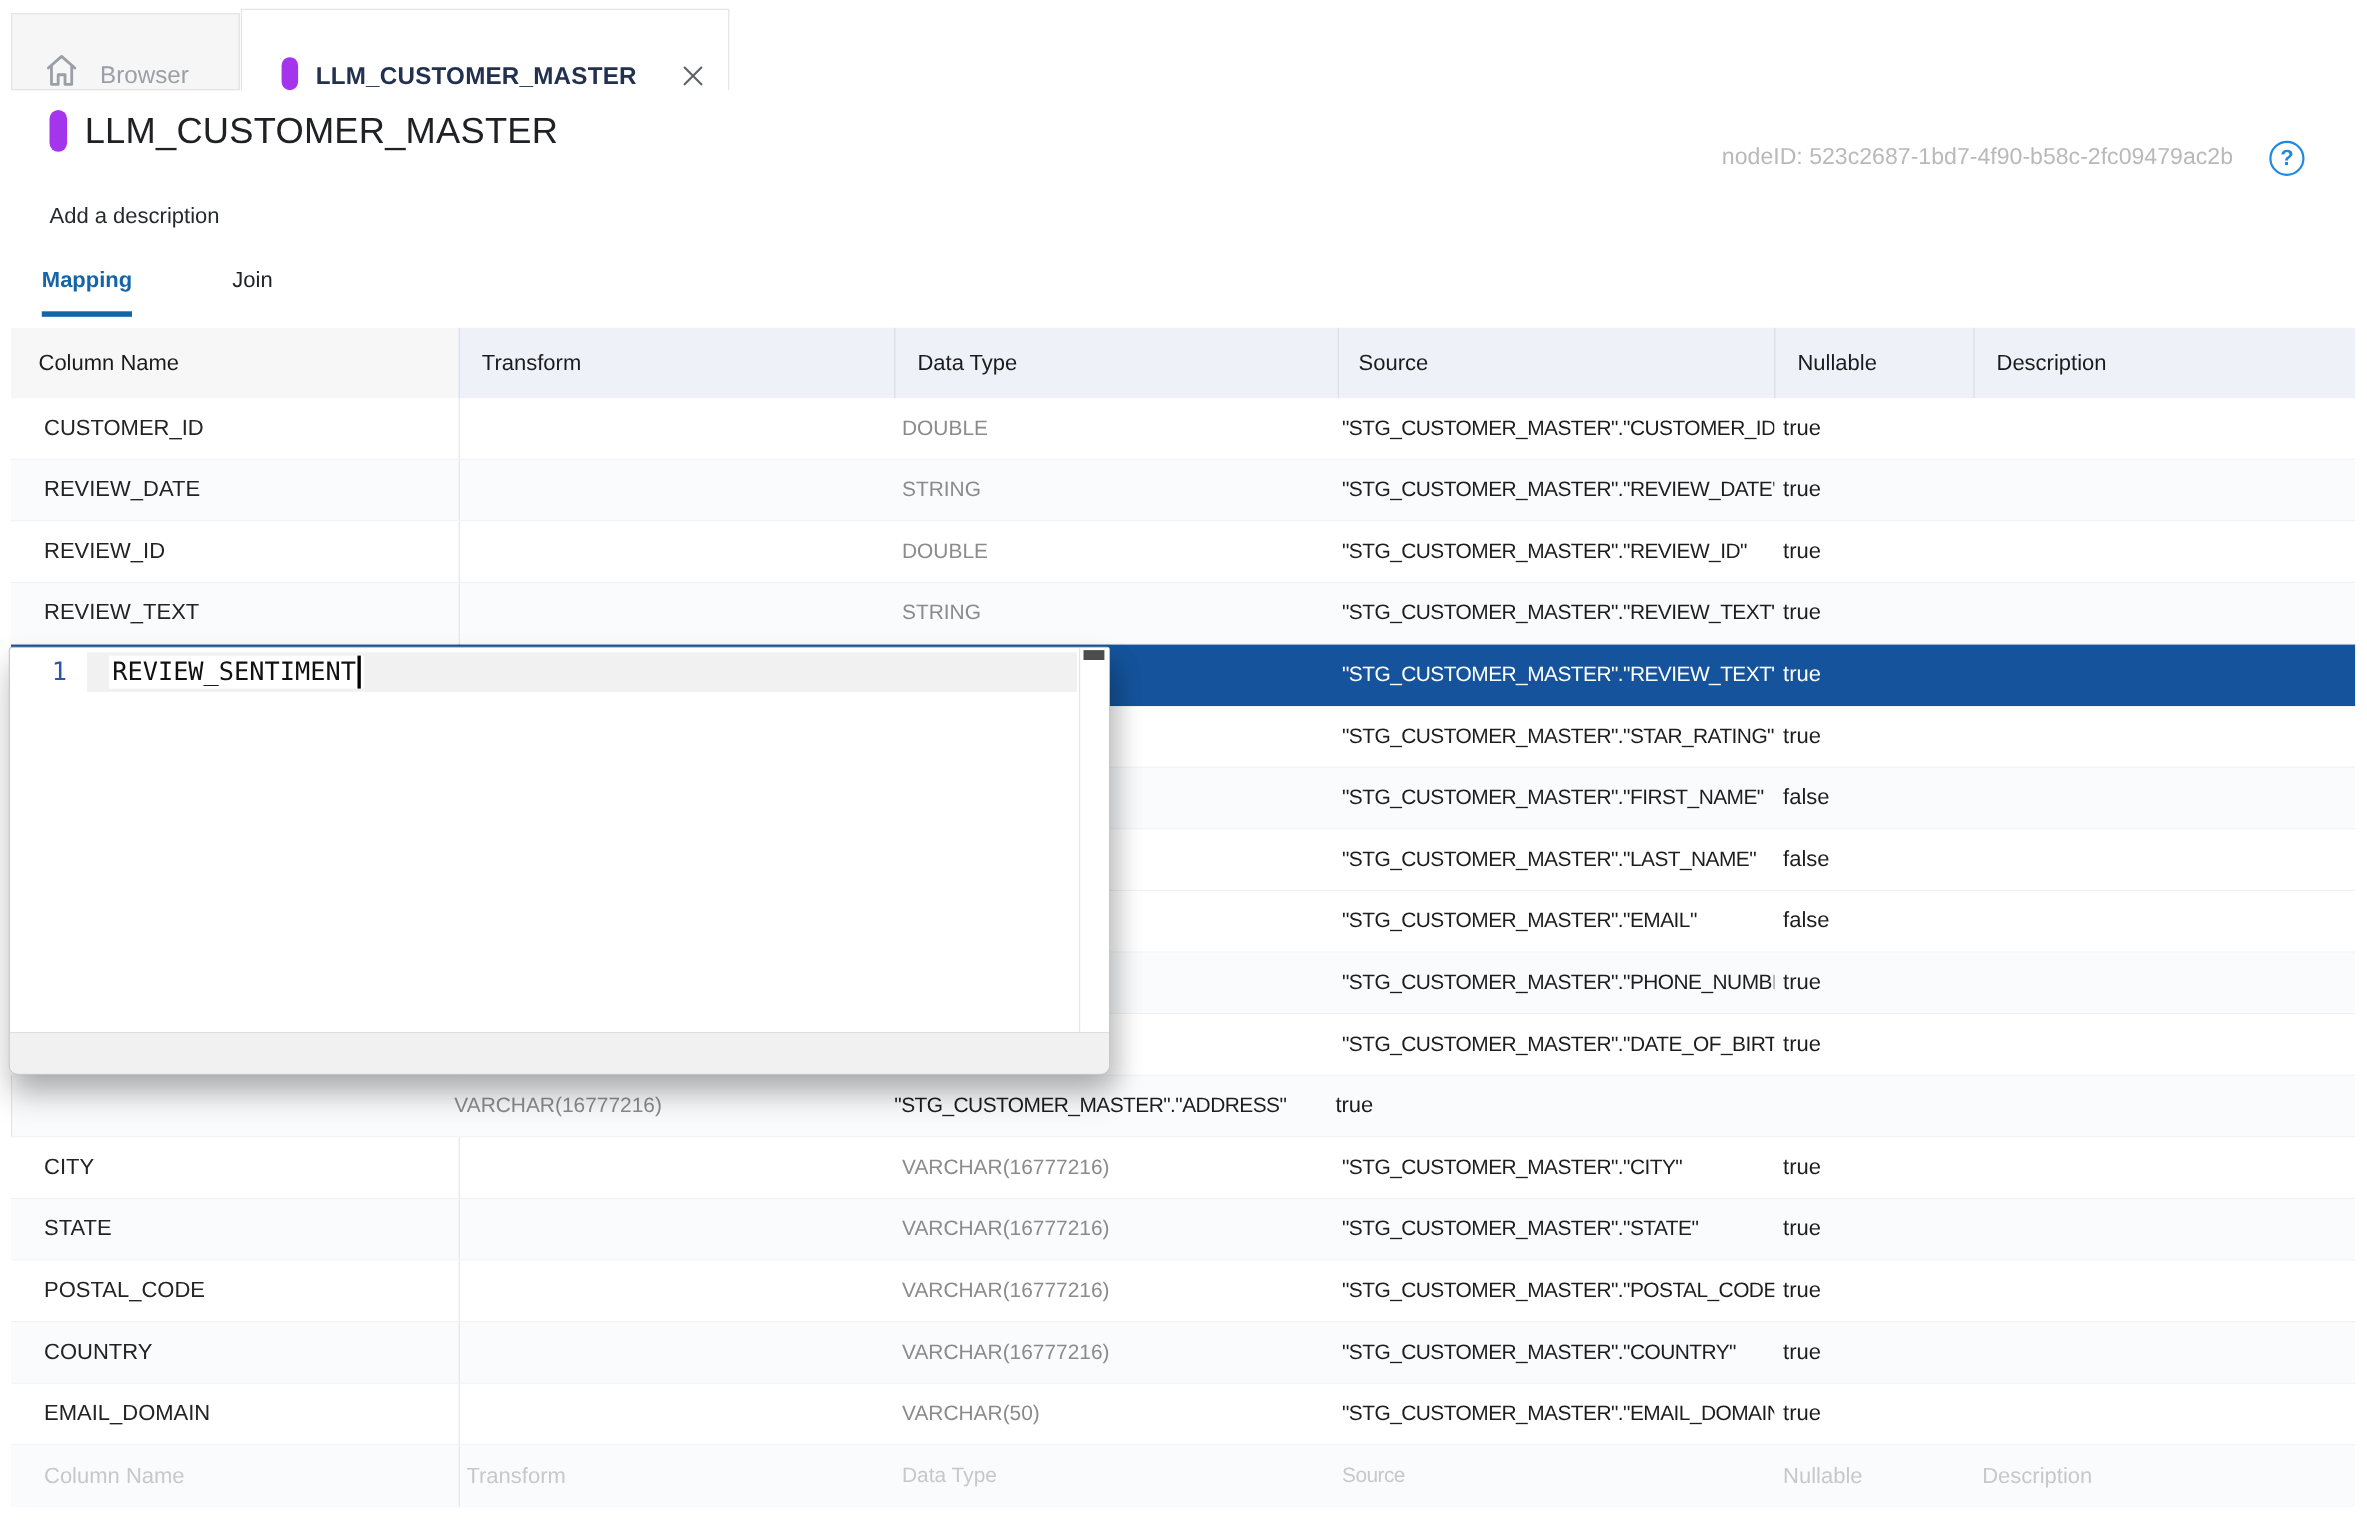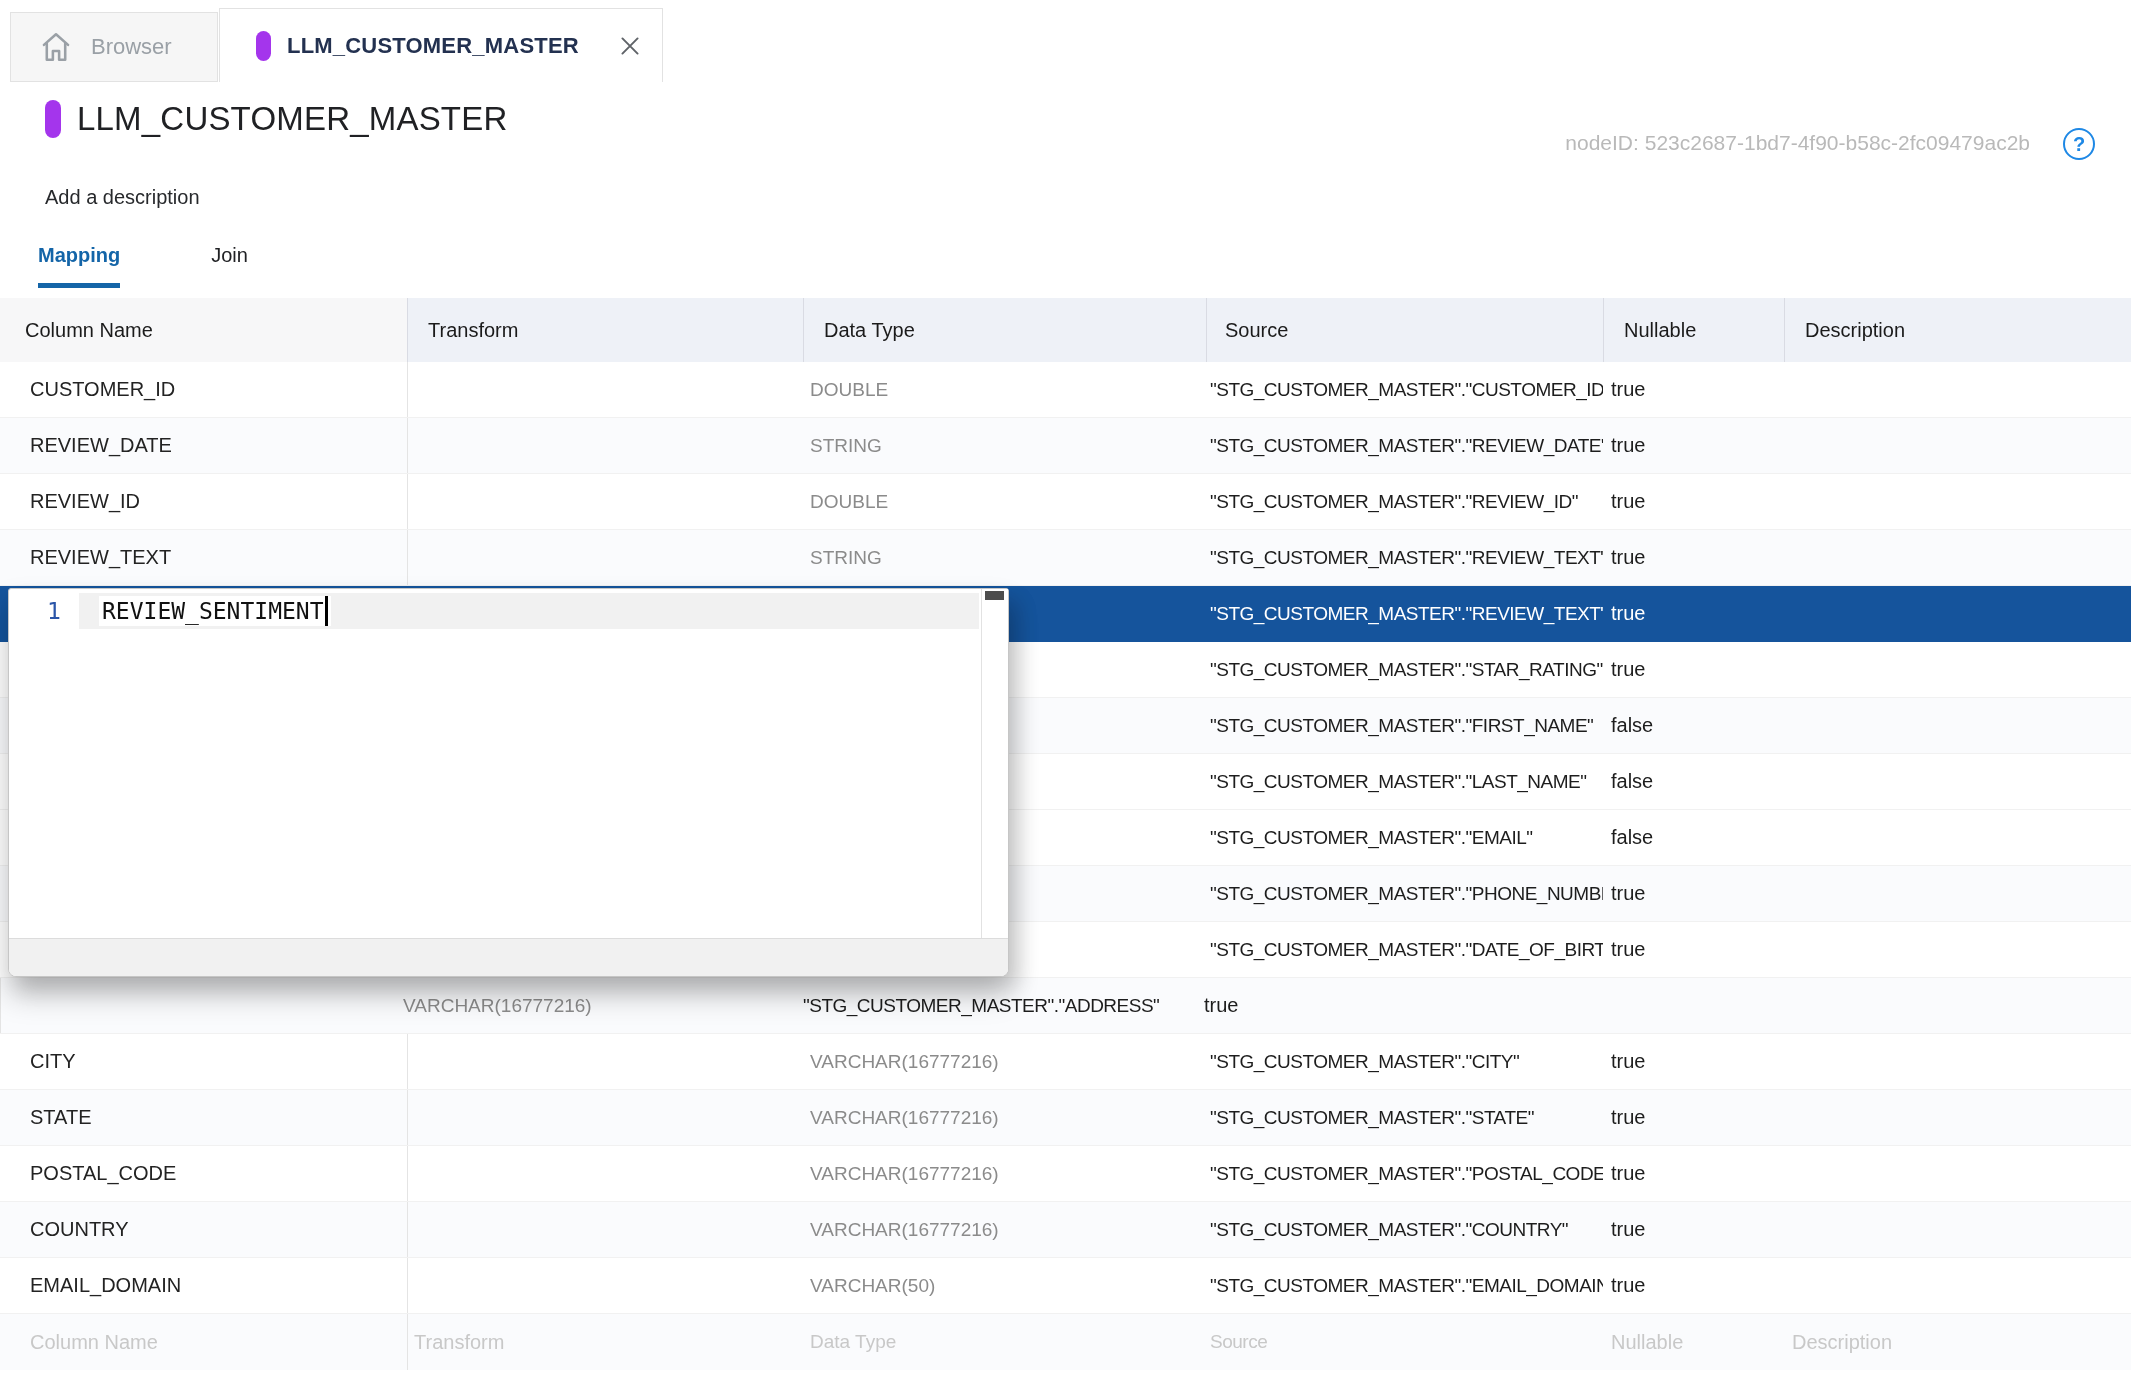--- a/index.html
+++ b/index.html
@@ -6,21 +6,21 @@
   body{
     width:2152px;height:1396px;overflow:hidden;position:relative;
     background:#fff;color:#202124;
     font-family:"Liberation Sans",sans-serif;
     -webkit-font-smoothing:antialiased;
   }
   *{box-sizing:border-box}
 
   
   .tabbar{position:absolute;left:0;top:0;width:2152px;height:82px;background:#fff}
-  .tab{position:absolute;display:flex;align-items:center}
+  .tab{position:absolute;display:flex;align-items:flex-end}
   .tab.browser{
     left:10px;top:12px;width:208px;height:70px;
     background:#f6f6f6;border:1px solid #e2e2e2;
     padding-left:28px;gap:18px;cursor:pointer;
   }
   .tab.browser .tab-label{font-size:22px;color:#9aa0a6}
   .tab.node{
     left:219px;top:8px;width:444px;height:74px;
     background:#fff;border:1px solid #e2e2e2;border-bottom:none;
     padding-left:36px;gap:16px;cursor:pointer;
@@ -45,21 +45,21 @@
   
   .subtabs{position:absolute;left:38px;top:232px;height:56px;display:flex;gap:91px}
   .subtab{position:relative;display:flex;align-items:flex-start;padding-top:12px;font-size:20px;color:#202124;cursor:pointer}
   .subtab.active{color:var(--tab-blue,#1465a8);font-weight:700}
   .subtab.active::after{
     content:"";position:absolute;left:0;right:0;bottom:0;height:5px;
     background:var(--tab-blue,#1465a8);
   }
 
   
-  .table{position:absolute;left:0;top:298px;width:2136px;padding-right:5px;background:#fff}
+  .table{position:absolute;left:10px;top:298px;width:2136px;padding-right:5px;background:#fff}
   .thead{display:flex;height:64px;font-size:20px;color:#1b1b1b}
   .thead .hcell{display:flex;align-items:center;background:#eef1f7;border-left:1px solid #d9dbe3}
   .thead .h-name{width:407px;padding-left:25px;background:#f7f7f8;border-left:none}
   .h-transform{width:396px;padding-left:20px}
   .h-datatype{width:403px;padding-left:20px}
   .h-source{width:397px;padding-left:18px}
   .h-nullable{width:181px;padding-left:20px}
   .h-desc{flex:1;padding-left:20px}
 
   .trow{display:flex;align-items:center;height:56px;background:#fff;border-bottom:1px solid #f1f1f1;font-size:20px;cursor:pointer}

